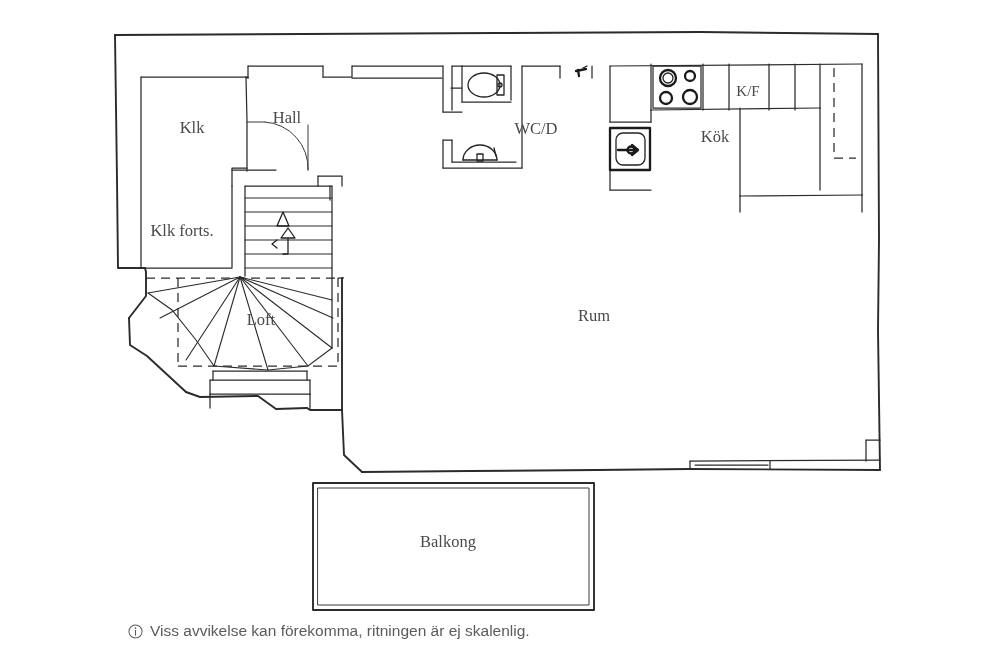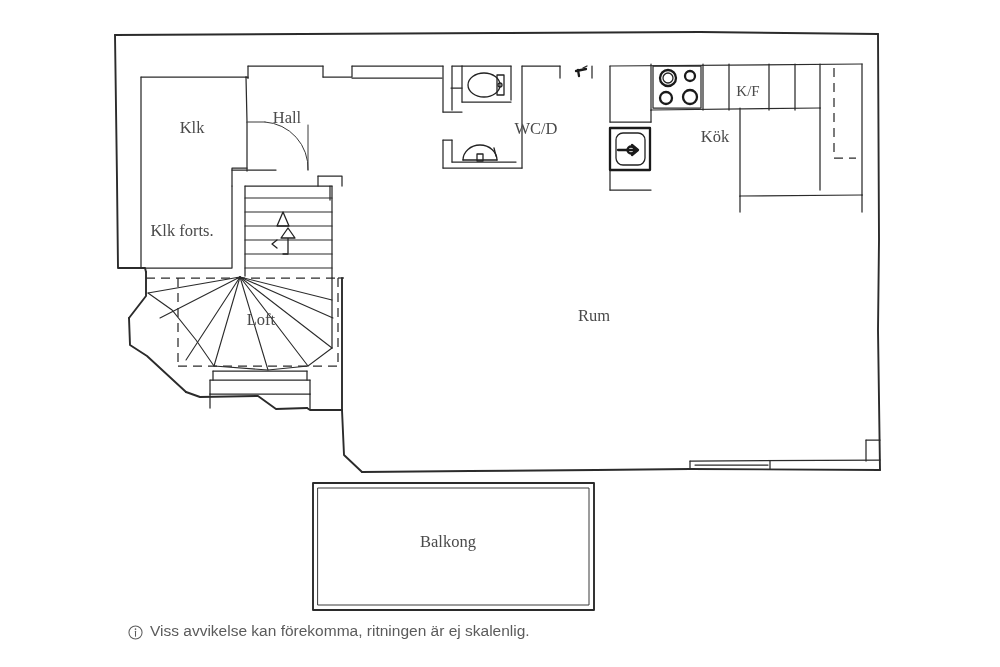--- a/index.html
+++ b/index.html
@@ -83,21 +83,21 @@
     dominant-baseline: middle;
   }
   .room-label.small {
     font-size: 15px;
   }
   .caption {
     position: absolute;
     left: 128px;
     top: 622px;
     display: flex;
-    align-items: flex-end;
+    align-items: center;
     gap: 7px;
     font-family: "Liberation Sans", sans-serif;
     font-size: 15.5px;
     color: #5b5b5b;
     white-space: nowrap;
   }
   .caption .info-icon {
     width: 15px;
     height: 15px;
     flex: 0 0 auto;

